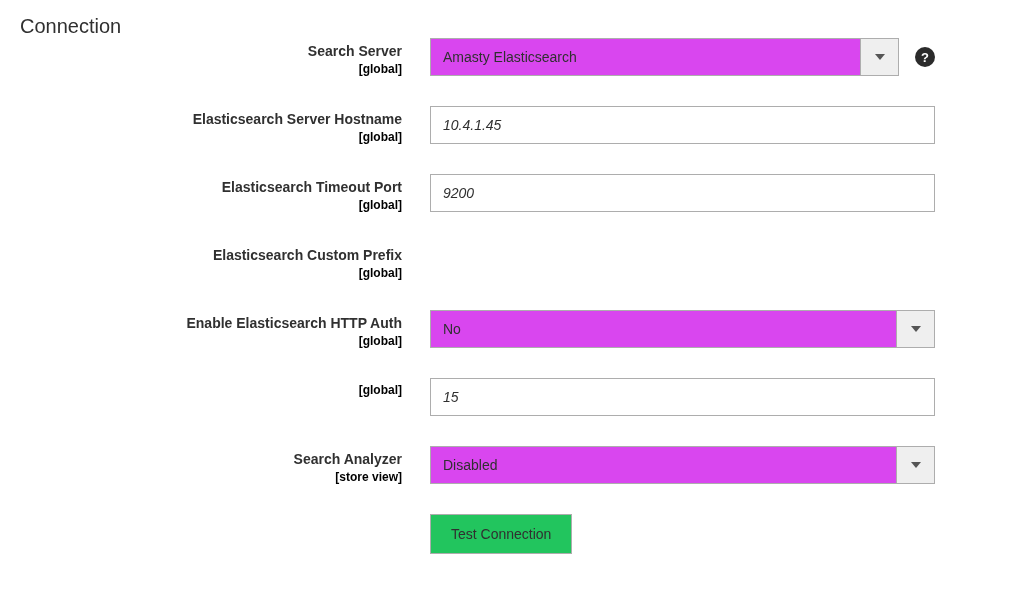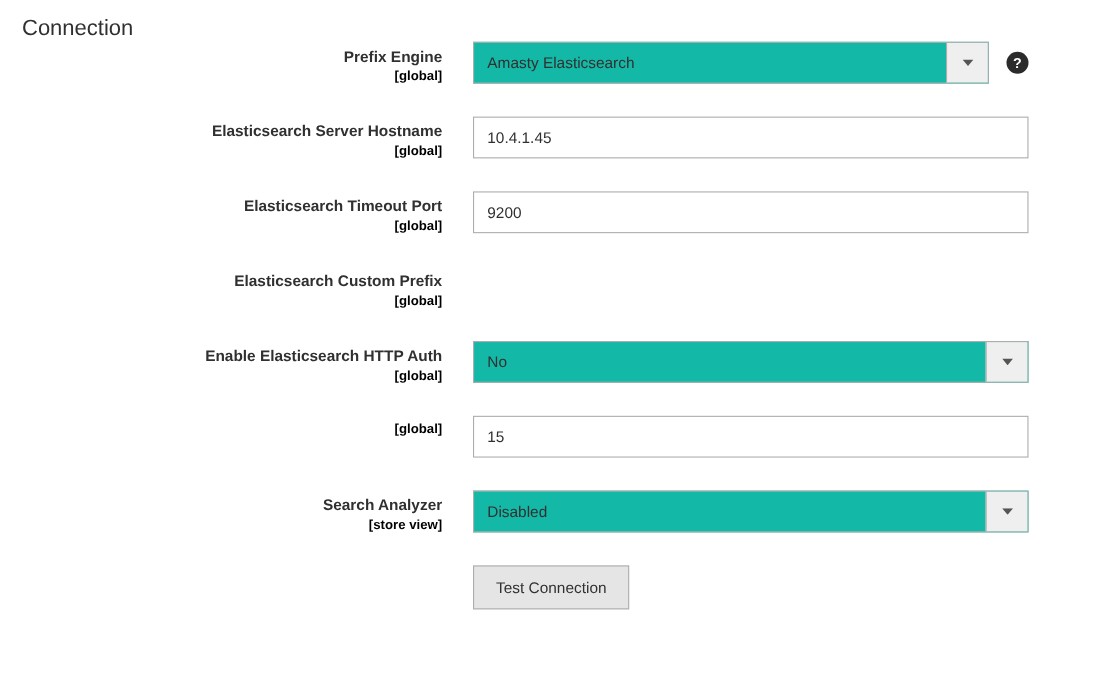--- a/index.html
+++ b/index.html
@@ -47,27 +47,28 @@
     }
     .text-input {
       width: 100%;
       height: 38px;
       border: 1px solid #adadad;
       padding: 0 12px;
       font-size: 14px;
       color: #303030;
       background: #fff;
       font-family: inherit;
+      font-style: italic;
     }
     .select-wrapper {
       position: relative;
       width: 100%;
       height: 38px;
       border: 1px solid #adadad;
-      background: #14b8a6;
+      background: #d946ef;
       display: flex;
       align-items: center;
       cursor: pointer;
     }
     .select-value {
       flex: 1;
       padding: 0 12px;
       font-size: 14px;
       color: #303030;
     }
@@ -97,36 +98,36 @@
       flex-shrink: 0;
     }
     .button-row {
       display: flex;
       margin-top: 10px;
     }
     .button-row .label-col { padding-top: 0; }
     .test-button {
       height: 40px;
       padding: 0 20px;
-      background: #e5e5e5;
+      background: #22c55e;
       border: 1px solid #adadad;
       font-size: 14px;
       color: #303030;
       cursor: pointer;
       font-family: inherit;
     }
   </style>
 </head>
 <body>
 
 <h2 class="section-title">Connection</h2>
 
 <div class="form-row">
   <div class="label-col">
-    <span class="field-label">Prefix Engine</span>
+    <span class="field-label">Search Server</span>
     <span class="field-scope">[global]</span>
   </div>
   <div class="control-col">
     <div class="select-wrapper">
       <span class="select-value">Amasty Elasticsearch</span>
       <span class="select-caret">
         <svg viewBox="0 0 10 6">
             <path d="M0 0 L5 6 L10 0 Z" fill="#555"></path>
           </svg>
       </span>

